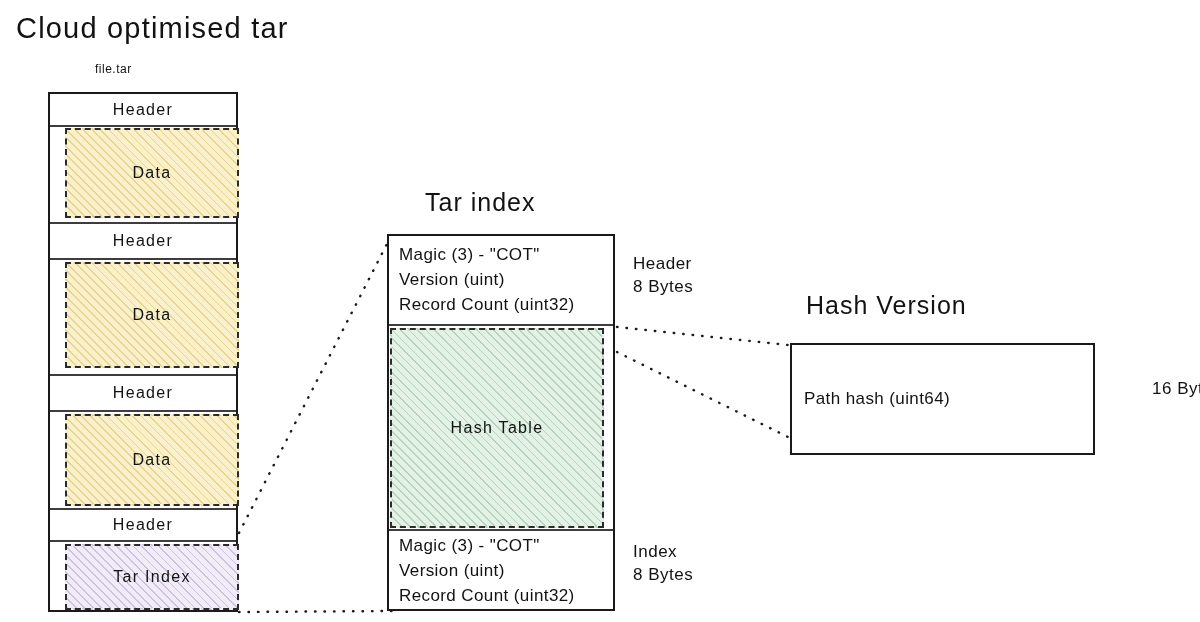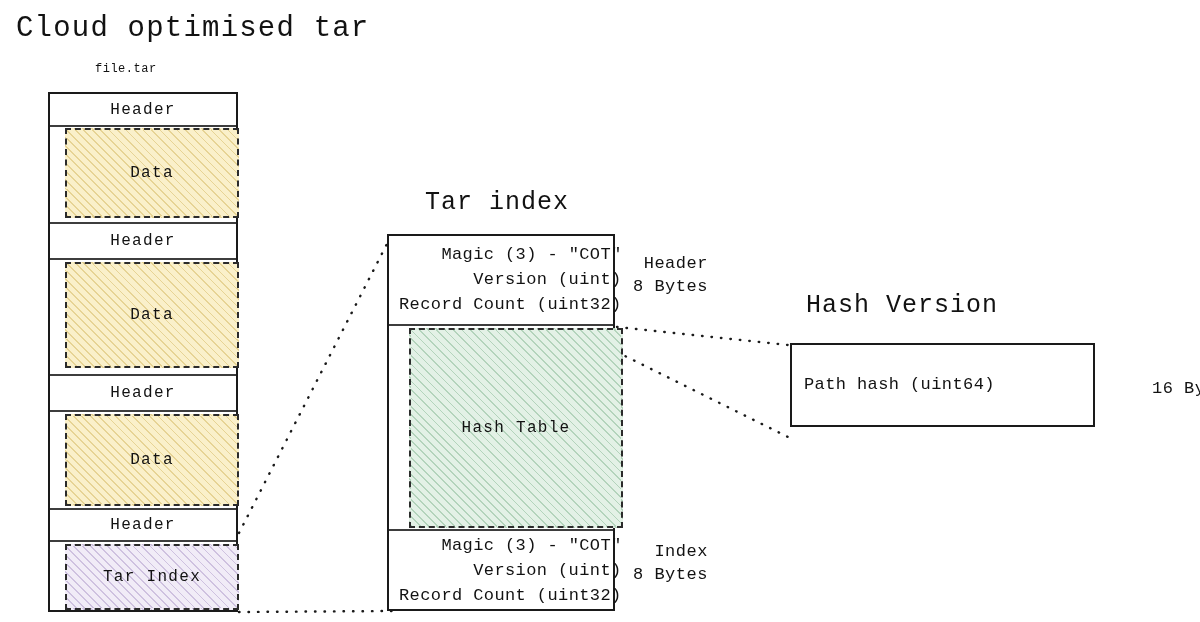--- a/index.html
+++ b/index.html
@@ -18,25 +18,24 @@
 
   .canvas {
     position: absolute;
     inset: 0;
     width: 1200px;
     height: 622px;
   }
 
   
   .hand {
-    font-family: Liberation Mono, monospace;
+    font-family: Liberation Sans, sans-serif;
     color: #121212;
     letter-spacing: 0.6px;
     white-space: nowrap;
-    text-align: right;
   }
   .title-main {
     position: absolute;
     font-size: 29px;
     font-weight: 400;
     letter-spacing: 1.2px;
   }
   .title-sec {
     position: absolute;
     font-size: 25px;
@@ -140,21 +139,21 @@
     box-sizing: border-box;
   }
   .tix-head {
     top: 0;
     height: 90px;
     border-bottom: 2px solid #3d3d3d;
   }
   .tix-table {
     top: 92px;
     height: 200px;
-    left: 20px;
+    left: 1px;
     width: calc(100% - 10px);
     border: 2px dashed #2b2b2b;
     box-sizing: border-box;
     display: flex;
     align-items: center;
     justify-content: center;
   }
   .tix-foot {
     top: 293px;
     height: 82px;
@@ -170,21 +169,21 @@
     letter-spacing: 0.4px;
     white-space: nowrap;
   }
 
   
   #hash-record-box {
     position: absolute;
     left: 790px;
     top: 343px;
     width: 305px;
-    height: 84px;
+    height: 112px;
     border: 2px solid #1a1a1a;
     box-sizing: border-box;
     background: #ffffff;
   }
   #hash-record-box .tix-lines { left: 12px; }
 
   svg.connectors {
     position: absolute;
     left: 0; top: 0;
     width: 1200px;

